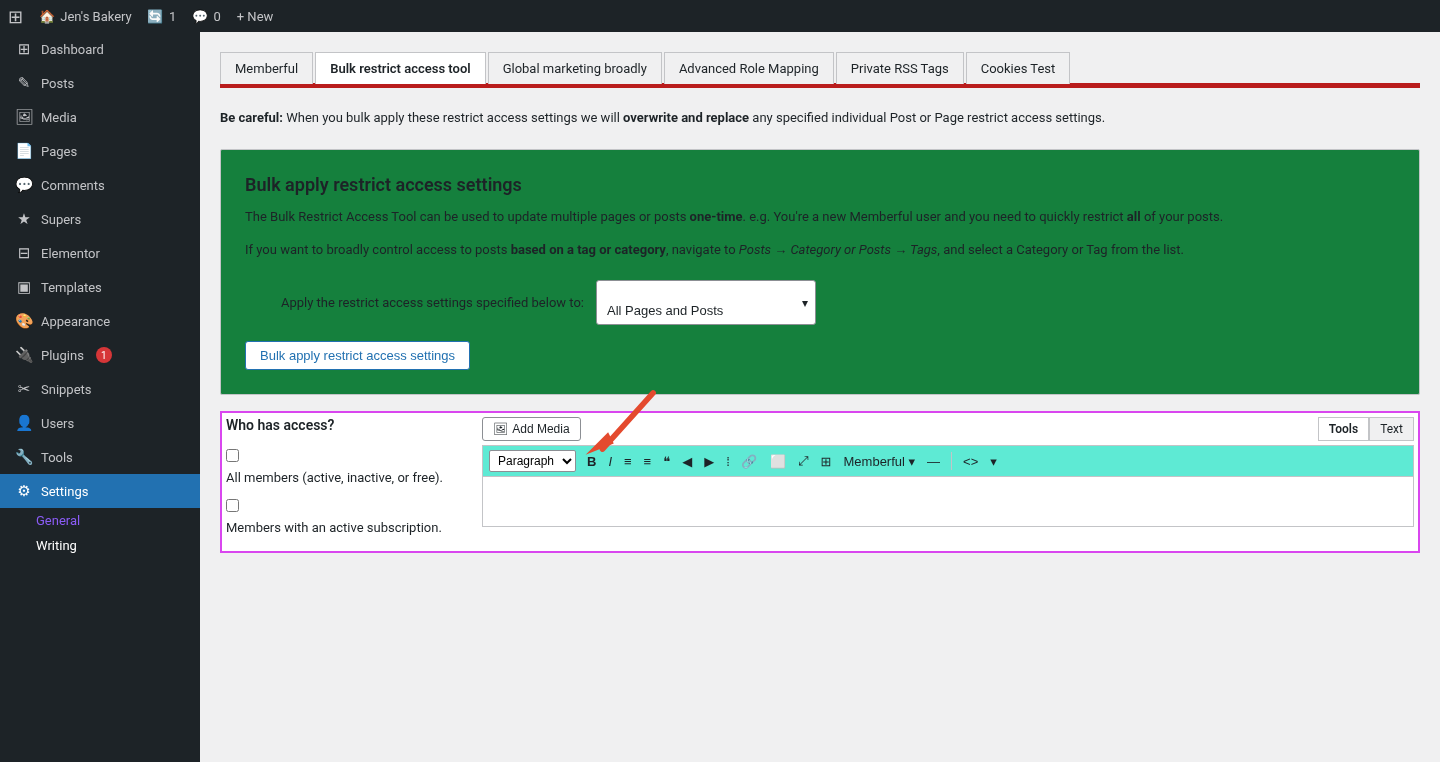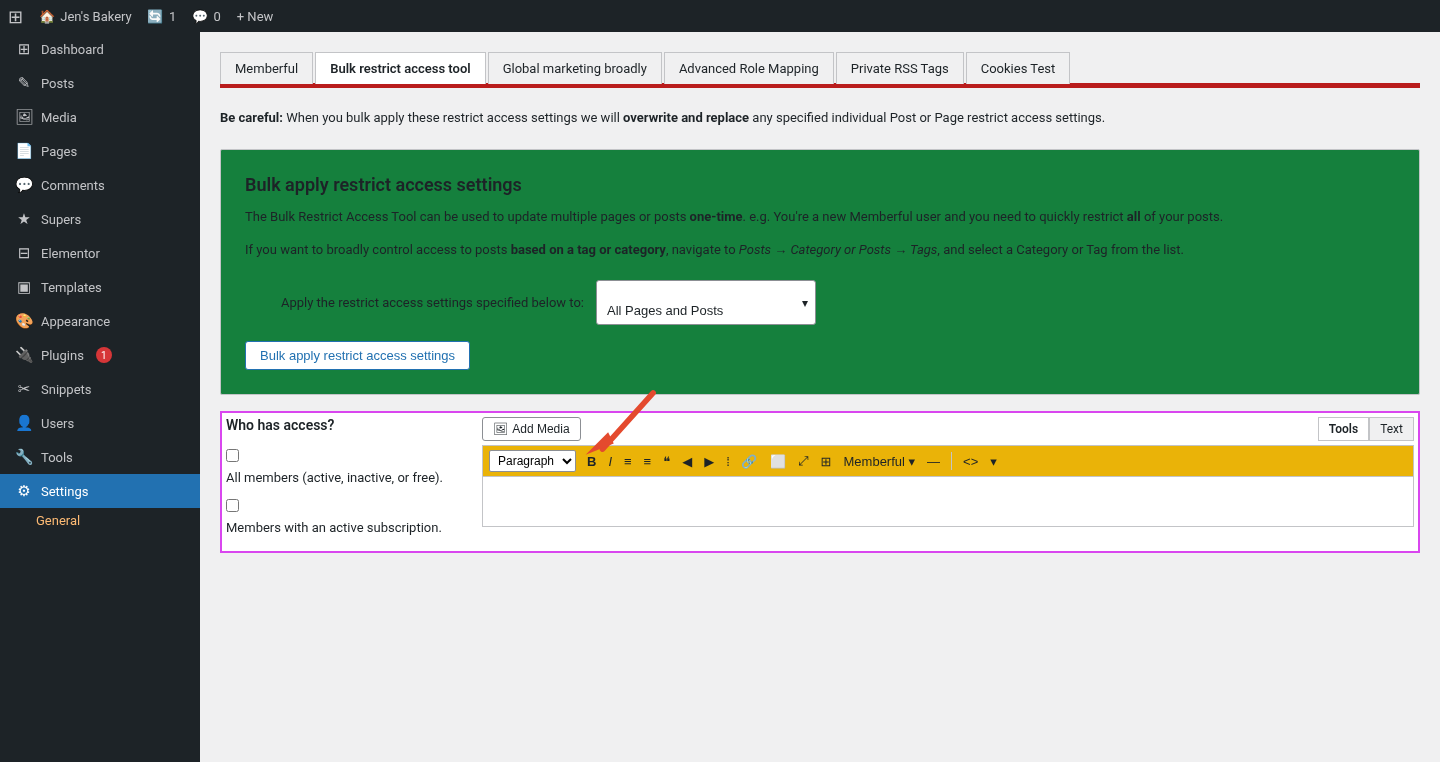--- a/index.html
+++ b/index.html
@@ -47,21 +47,21 @@
       color: #c3c4c7;
       position: relative;
     }
     .sidebar-item.active { background: #2271b1; color: #fff; }
     .sidebar-item .icon { font-size: 15px; width: 18px; text-align: center; }
     .sidebar-sub { padding: 0; }
     .sidebar-sub-item {
       padding: 5px 10px 5px 36px;
       cursor: pointer;
       font-size: 13px;
-      color: #fdba74;
+      color: #8b5cf6;
     }
     .sidebar-sub-item.active { color: #fff; }
     .badge {
       background: #d63638;
       color: #fff;
       border-radius: 50%;
       font-size: 10px;
       width: 16px;
       height: 16px;
       display: inline-flex;
@@ -247,21 +247,21 @@
       background: #f0f0f1;
       font-size: 12px;
       cursor: pointer;
       color: #1d2327;
     }
     .vt-tab.active { background: #fff; font-weight: 600; }
     .editor-toolbar {
       display: flex;
       align-items: center;
       gap: 2px;
-      background: #eab308;
+      background: #5eead4;
       border: 1px solid #c3c4c7;
       padding: 4px 6px;
       flex-wrap: wrap;
     }
     .toolbar-btn {
       background: none;
       border: none;
       cursor: pointer;
       padding: 3px 5px;
       font-size: 13px;
@@ -373,20 +373,23 @@
       <span class="icon">🔧</span>
       <span>Tools</span>
     </div>
     <div class="sidebar-item active">
       <span class="icon">⚙</span>
       <span>Settings</span>
     </div>
     <div class="sidebar-sub">
       <div class="sidebar-sub-item">
         <span>General</span>
+      </div>
+      <div class="sidebar-sub-item active">
+        <span>Writing</span>
       </div>
     </div>
   </div>
 
   <div class="main-content">
 
     <div class="tabs">
       <div class="tab">
         <span>Memberful</span>
       </div>

